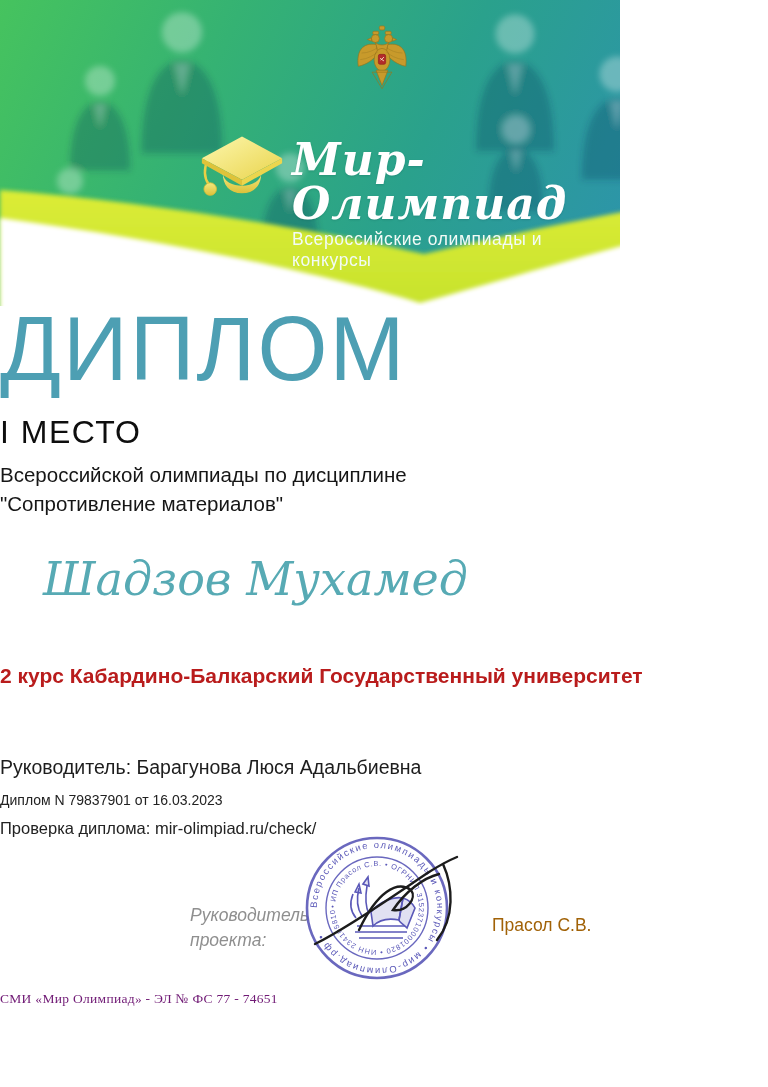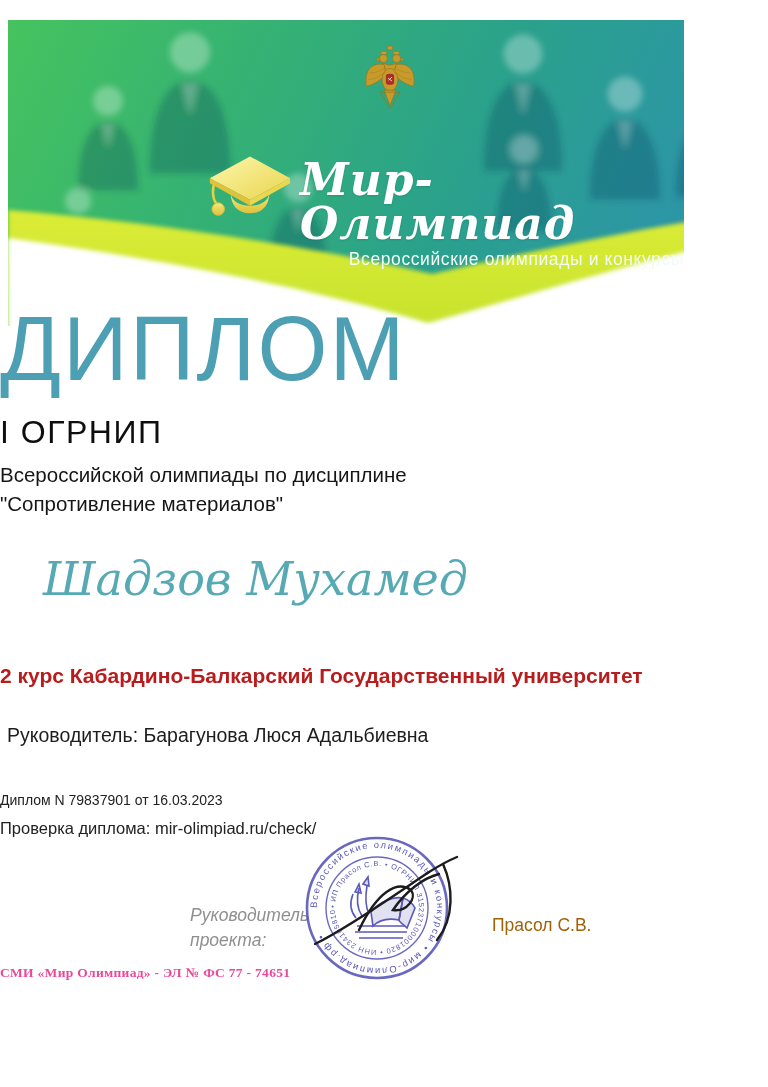--- a/index.html
+++ b/index.html
@@ -1,56 +1,56 @@
 <!DOCTYPE html>
 <html><head>
 <meta charset="utf-8">
 <style>
   html,body{margin:0;padding:0;background:#ffffff;}
   .page{position:relative;width:768px;height:1087px;margin:0 auto;background:#ffffff;
         font-family:"Liberation Sans",sans-serif;overflow:hidden;}
 
   
-  .header{position:absolute;left:8px;top:0;width:676px;height:312px;overflow:hidden;
-          background:linear-gradient(115deg,#46c35e 0%,#35b273 32%,#2aa18c 64%,#2d93ad 100%);margin-top:20px;}
+  .header{position:absolute;left:0;top:0;width:620px;height:312px;overflow:hidden;
+          background:linear-gradient(115deg,#46c35e 0%,#35b273 32%,#2aa18c 64%,#2d93ad 100%);}
   .photo-overlay{position:absolute;left:0;top:0;}
   .hdr-curves{position:absolute;left:0;top:0;}
   .hdr-seal{position:absolute;left:0;top:306px;width:768px;height:10px;background:#fff;}
 
   .emblem{position:absolute;left:350px;top:24px;width:64px;height:66px;}
   .logo-row{position:absolute;left:196px;top:130px;display:flex;align-items:flex-start;}
   .cap-wrap{width:92px;height:78px;}
   .logo-text{margin-left:4px;padding-top:8px;}
   .brand{font-family:"DejaVu Serif",serif;font-style:italic;font-weight:bold;
          color:#ffffff;font-size:44px;line-height:1.0;letter-spacing:1px;
          text-shadow:0 1px 2px rgba(0,60,60,.18);}
-  .tagline{color:#f2fbf6;font-size:17.5px;letter-spacing:.6px;margin-top:3px;text-align:right;}
+  .tagline{color:#f2fbf6;font-size:17.5px;letter-spacing:.6px;margin-top:3px;}
 
   
   .cline{position:absolute;left:0;right:0;text-align:left;}
   .title{top:302px;font-size:90px;line-height:1.05;font-weight:400;
          color:#4d9fb3;letter-spacing:2px;}
   .place{top:414px;font-size:32px;color:#0e0e0e;letter-spacing:1.5px;}
   .event{top:460px;font-size:20.5px;line-height:1.42;color:#161616;text-decoration:underline;}
   .event-inner{display:inline-block;max-width:545px;}
   .recipient{top:552px;font-family:"DejaVu Serif",serif;font-style:italic;
              font-size:46px;color:#57aab4;padding-left:43px;}
   .affiliation{top:664px;font-size:21px;color:#b91c1c;font-weight:bold;}
-  .supervisor{top:724px;font-size:19.5px;color:#1d1d1d;padding-left:7px;}
+  .supervisor{top:756px;font-size:19.5px;color:#1d1d1d;}
   .dip-number{top:792px;font-size:14px;color:#222;}
   .verify{top:819px;font-size:16.5px;color:#222;}
 
   
   .sig-left{position:absolute;left:190px;top:903px;width:120px;text-align:left;
             font-size:17.5px;line-height:1.4;color:#8f8f8f;font-style:italic;}
   .sig-right{position:absolute;left:492px;top:915px;font-size:17.5px;color:#a16207;}
   .stamp-wrap{position:absolute;left:301px;top:834px;width:176px;height:152px;}
 
-  .media-line{top:965px;font-family:"Liberation Serif",serif;font-size:13.5px;
-              color:#ec4899;letter-spacing:.3px;font-weight:bold;}
+  .media-line{top:991px;font-family:"Liberation Serif",serif;font-size:13.5px;
+              color:#701a75;letter-spacing:.3px;}
 </style>
 </head>
 <body>
 
 <div class="page">
 
   <div class="header">
 
     <svg class="photo-overlay" width="768" height="312" viewBox="0 0 768 312">
       <defs>
@@ -142,21 +142,21 @@
       </div>
       <div class="logo-text">
         <div class="brand">Мир-Олимпиад</div>
         <div class="tagline">Всероссийские олимпиады и конкурсы</div>
       </div>
     </div>
   </div>
 
   <div class="cline title">ДИПЛОМ</div>
 
-  <div class="cline place">I ОГРНИП</div>
+  <div class="cline place">I МЕСТО</div>
 
   <div class="cline event">
     <span class="event-inner">Всероссийской олимпиады по дисциплине "Сопротивление материалов"</span>
   </div>
 
   <div class="cline recipient">Шадзов Мухамед</div>
 
   <div class="cline affiliation">2 курс Кабардино-Балкарский Государственный университет</div>
 
   <div class="cline supervisor">Руководитель: Барагунова Люся Адальбиевна</div>

